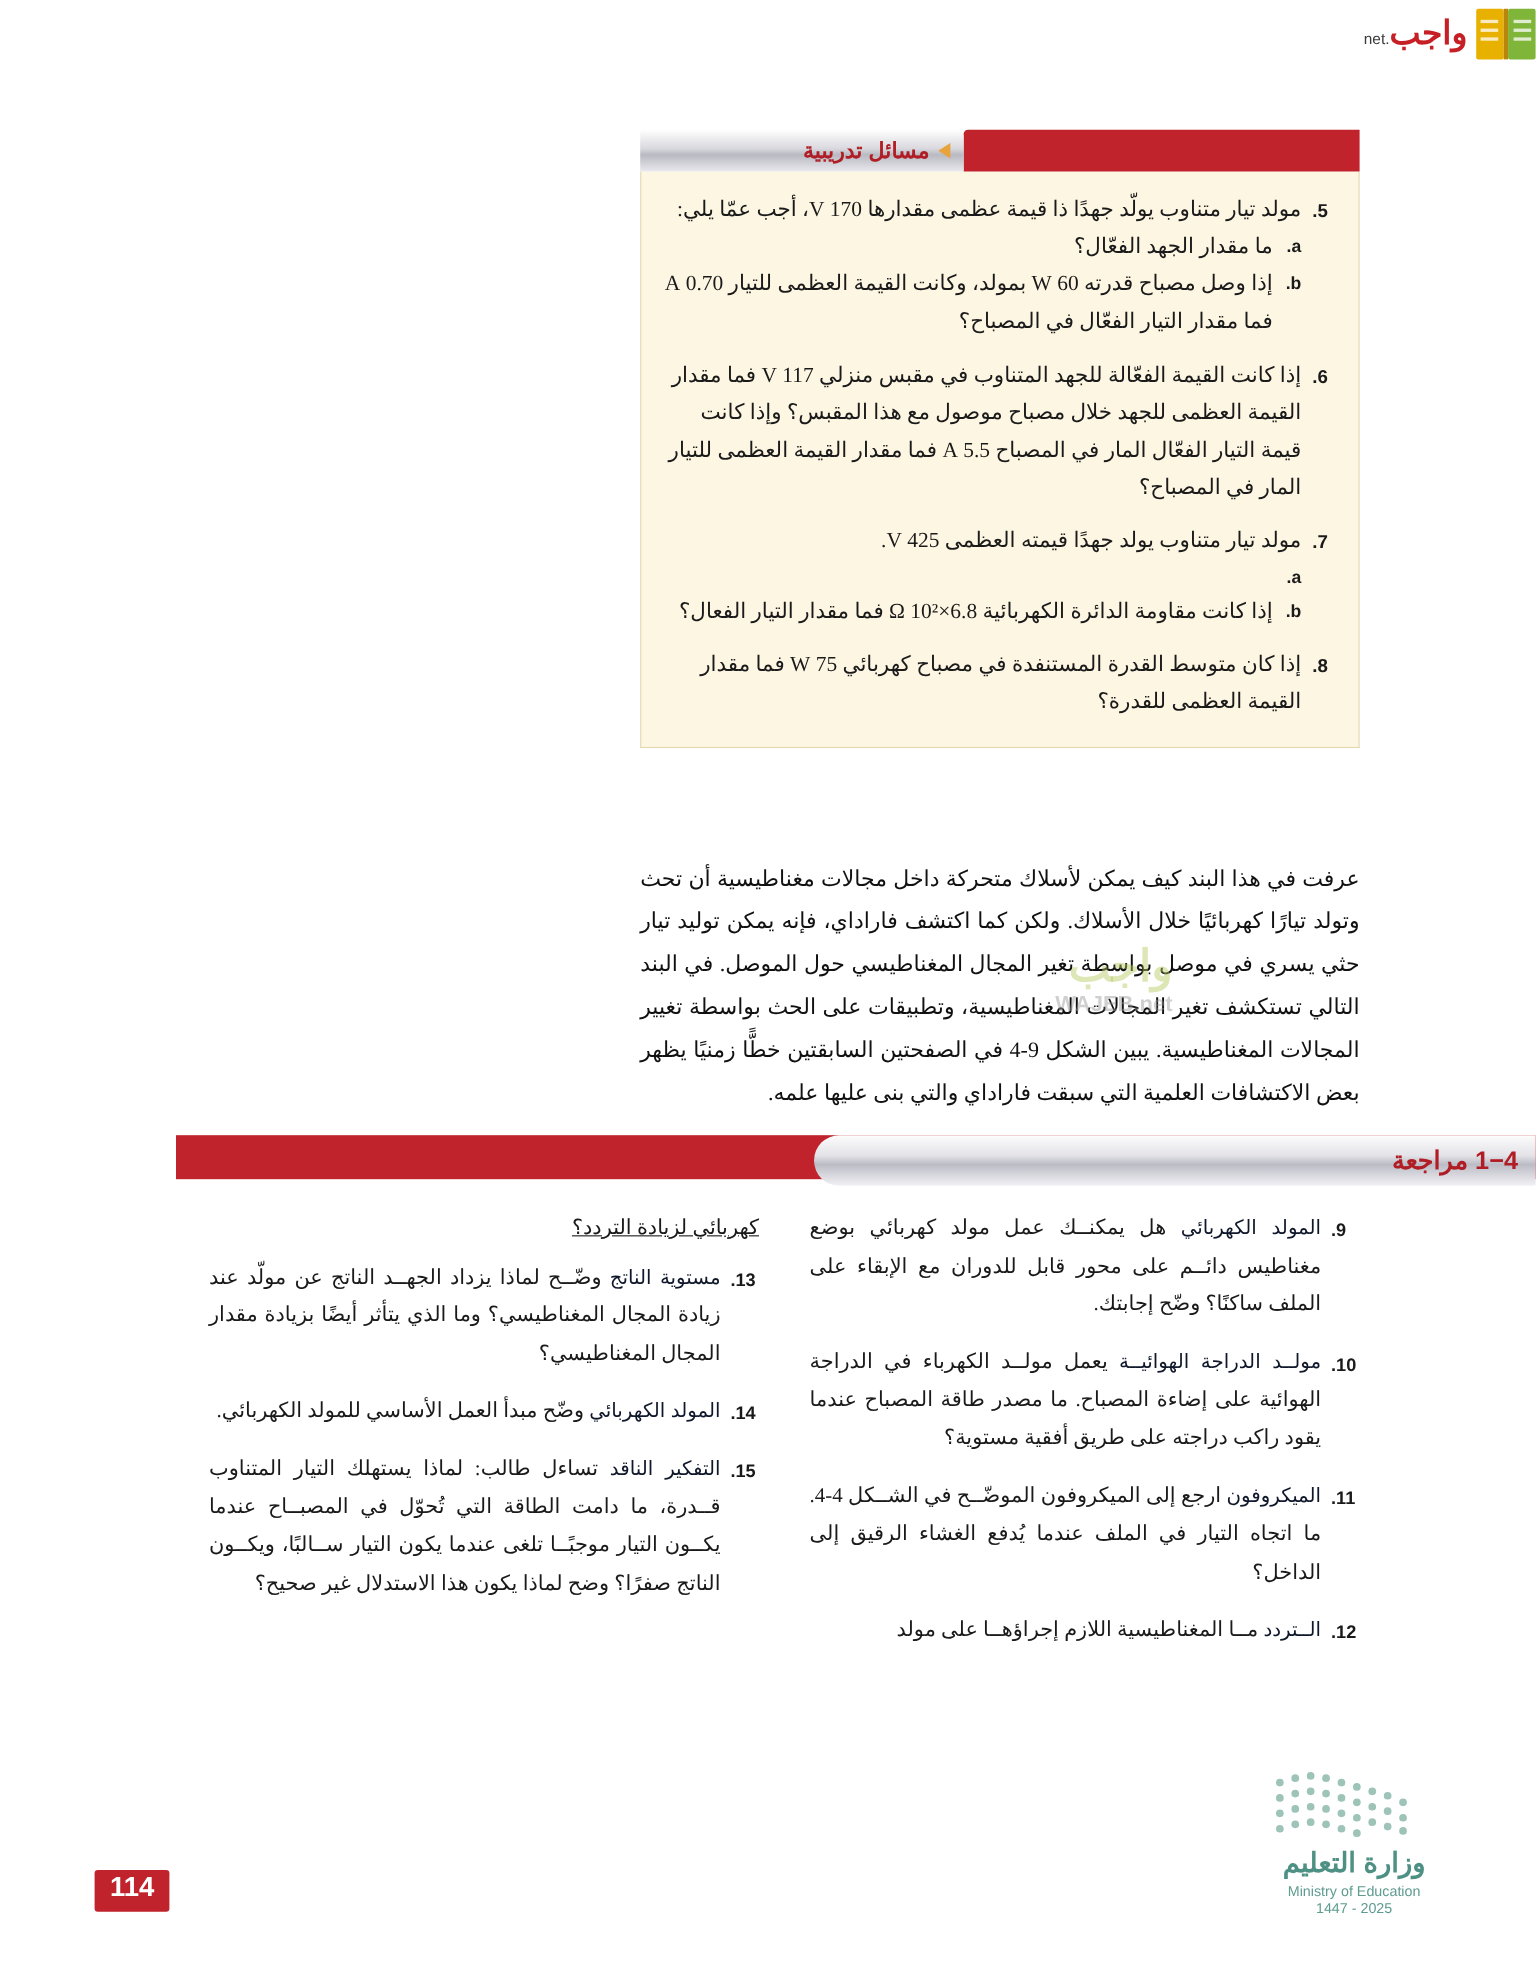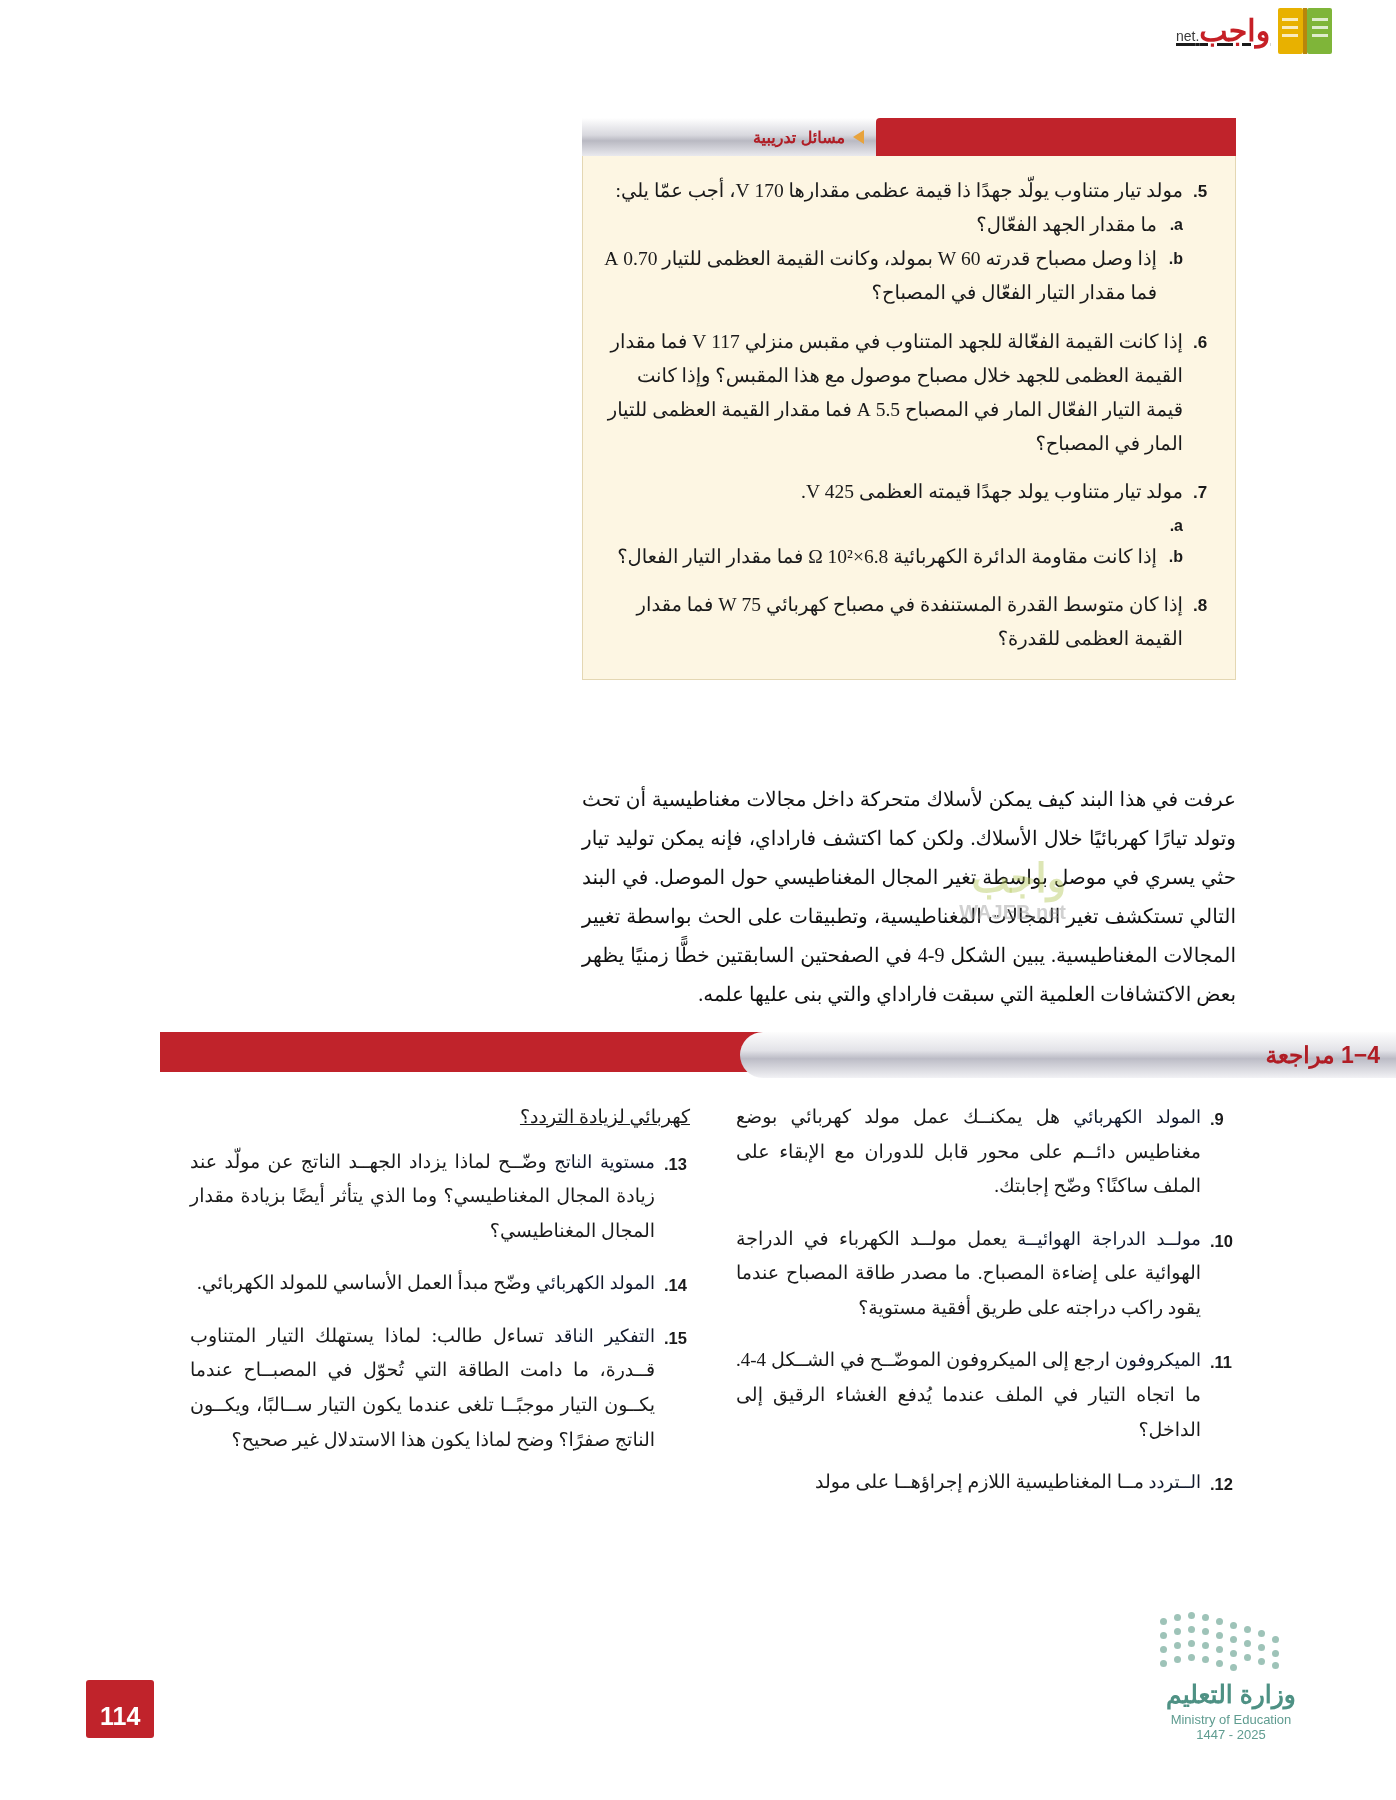--- a/index.html
+++ b/index.html
@@ -18,24 +18,23 @@
 
   
   .top-logo {
     position: absolute;
     top: 0;
     right: 0;
     width: 220px;
     height: 62px;
     display: flex;
     align-items: center;
-    justify-content: flex-end;
+    justify-content: flex-start;
     gap: 8px;
     padding-left: 10px;
-    text-decoration: underline;
   }
   .wajeb-text {
     font-family: "Liberation Sans", sans-serif;
     font-size: 30px;
     font-weight: bold;
     color: #c62026;
     line-height: 1;
     direction: rtl;
   }
   .wajeb-text .net {
@@ -93,21 +92,21 @@
     border-radius: 0 6px 0 0;
     display: flex;
     align-items: center;
     justify-content: flex-start;
     padding-right: 12px;
     gap: 8px;
   }
   .practice-title {
     font-family: "Liberation Sans", sans-serif;
     font-weight: bold;
-    font-size: 16px;
+    font-size: 20px;
     color: #b01d25;
     white-space: nowrap;
     margin-left: 29px;
   }
   .tri-marker {
     width: 0; height: 0;
     border-top: 7px solid transparent;
     border-bottom: 7px solid transparent;
     border-right: 11px solid #e8a33d;
   }
@@ -277,21 +276,21 @@
   }
   .page-num {
     position: absolute;
     bottom: 62px;
     left: 86px;
     background: #c0232b;
     color: #fff;
     font-family: "Liberation Sans", sans-serif;
     font-weight: bold;
     font-size: 25px;
-    padding: 22px 14px 7px 14px;
+    padding: 2px 14px 7px 14px;
     border-radius: 3px;
   }
 
   
   .watermark {
     position: absolute;
     top: 855px;
     right: 330px;
     font-family: "Liberation Sans", sans-serif;
     font-size: 40px;

